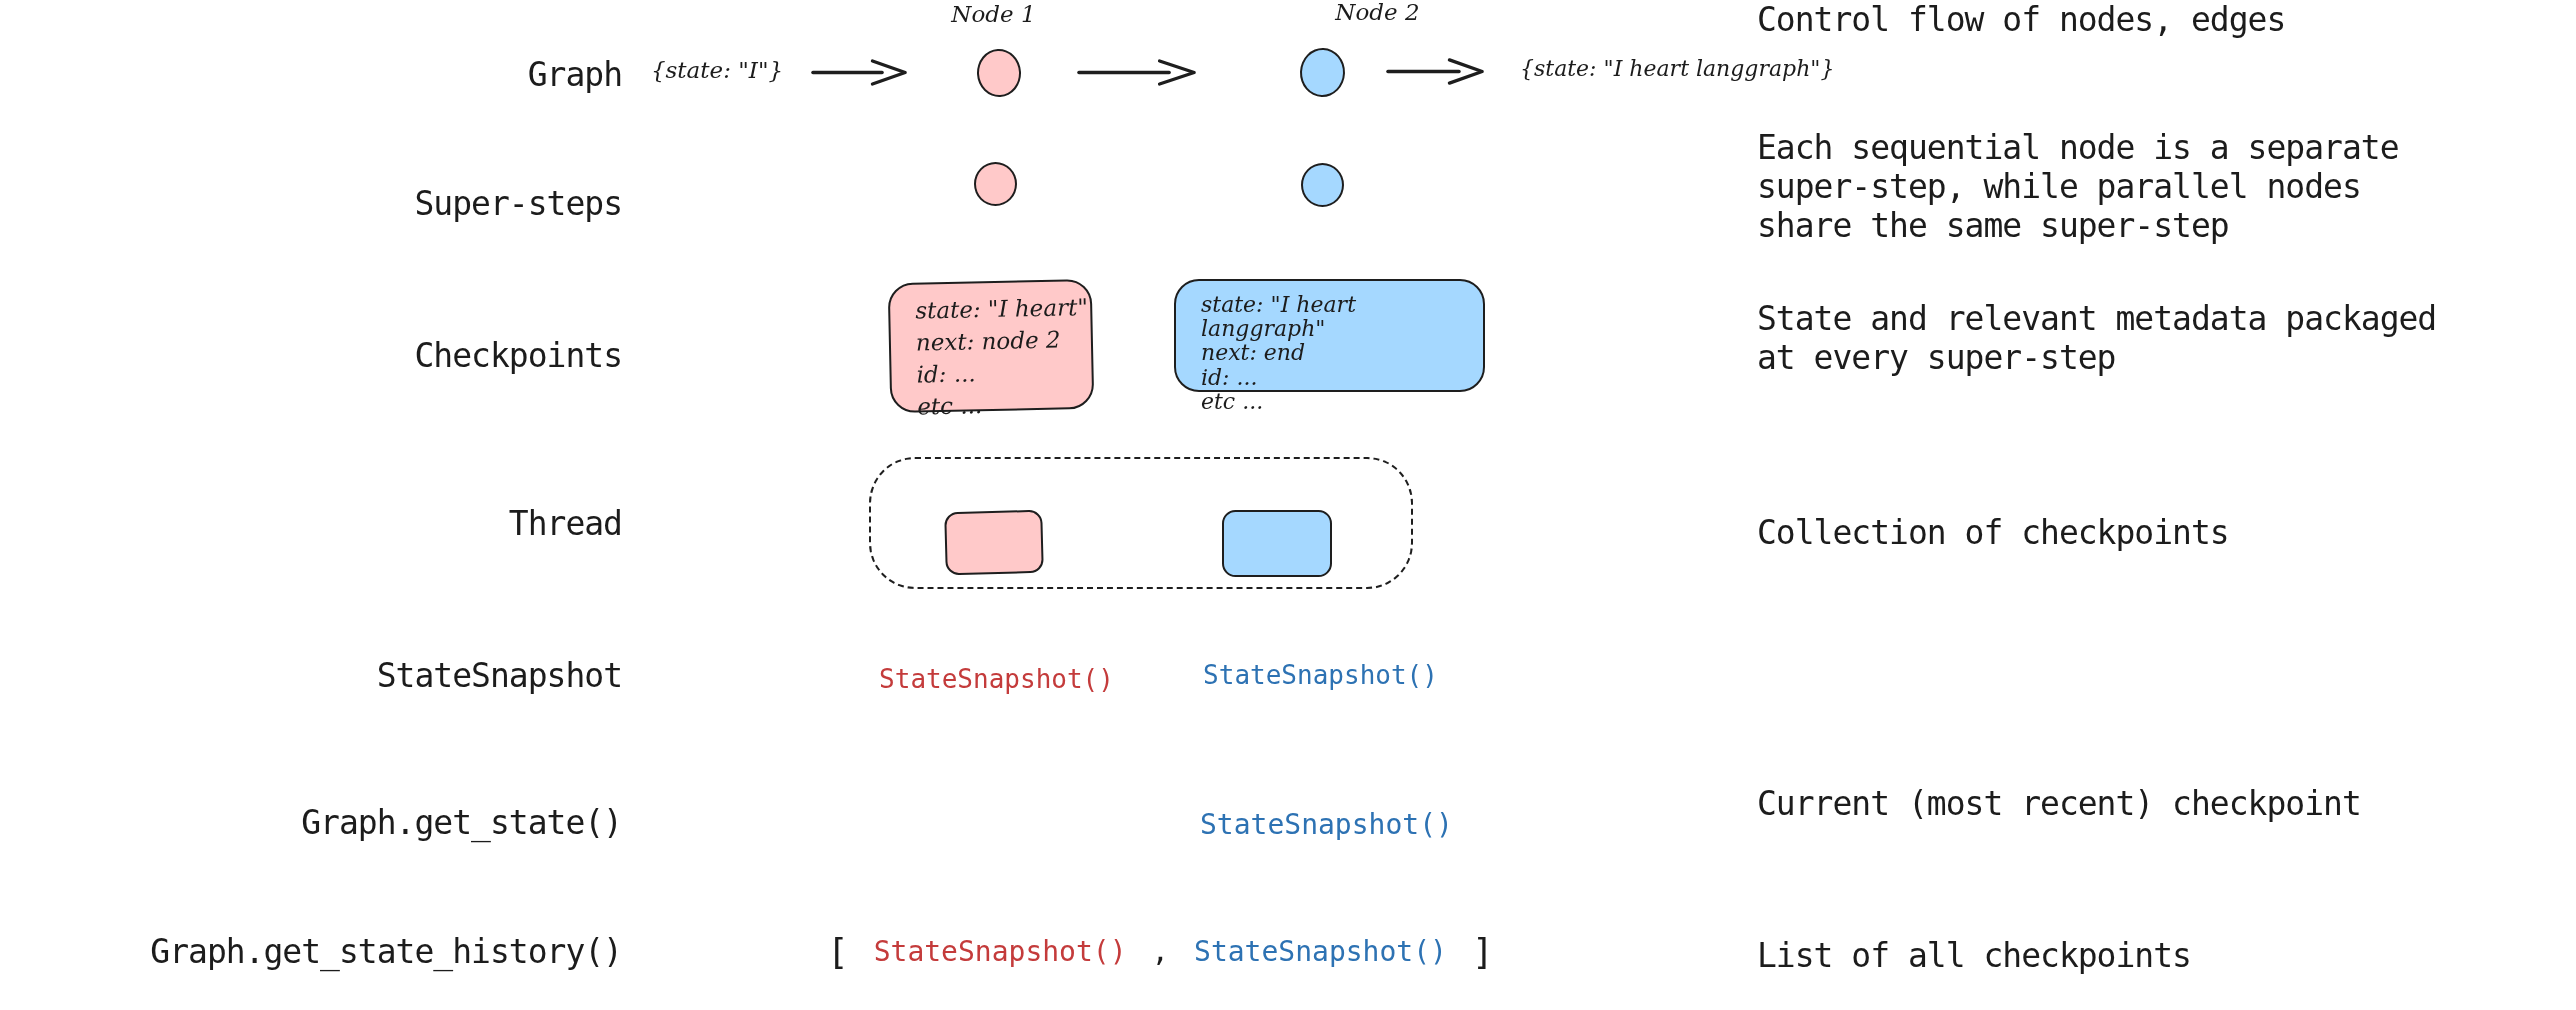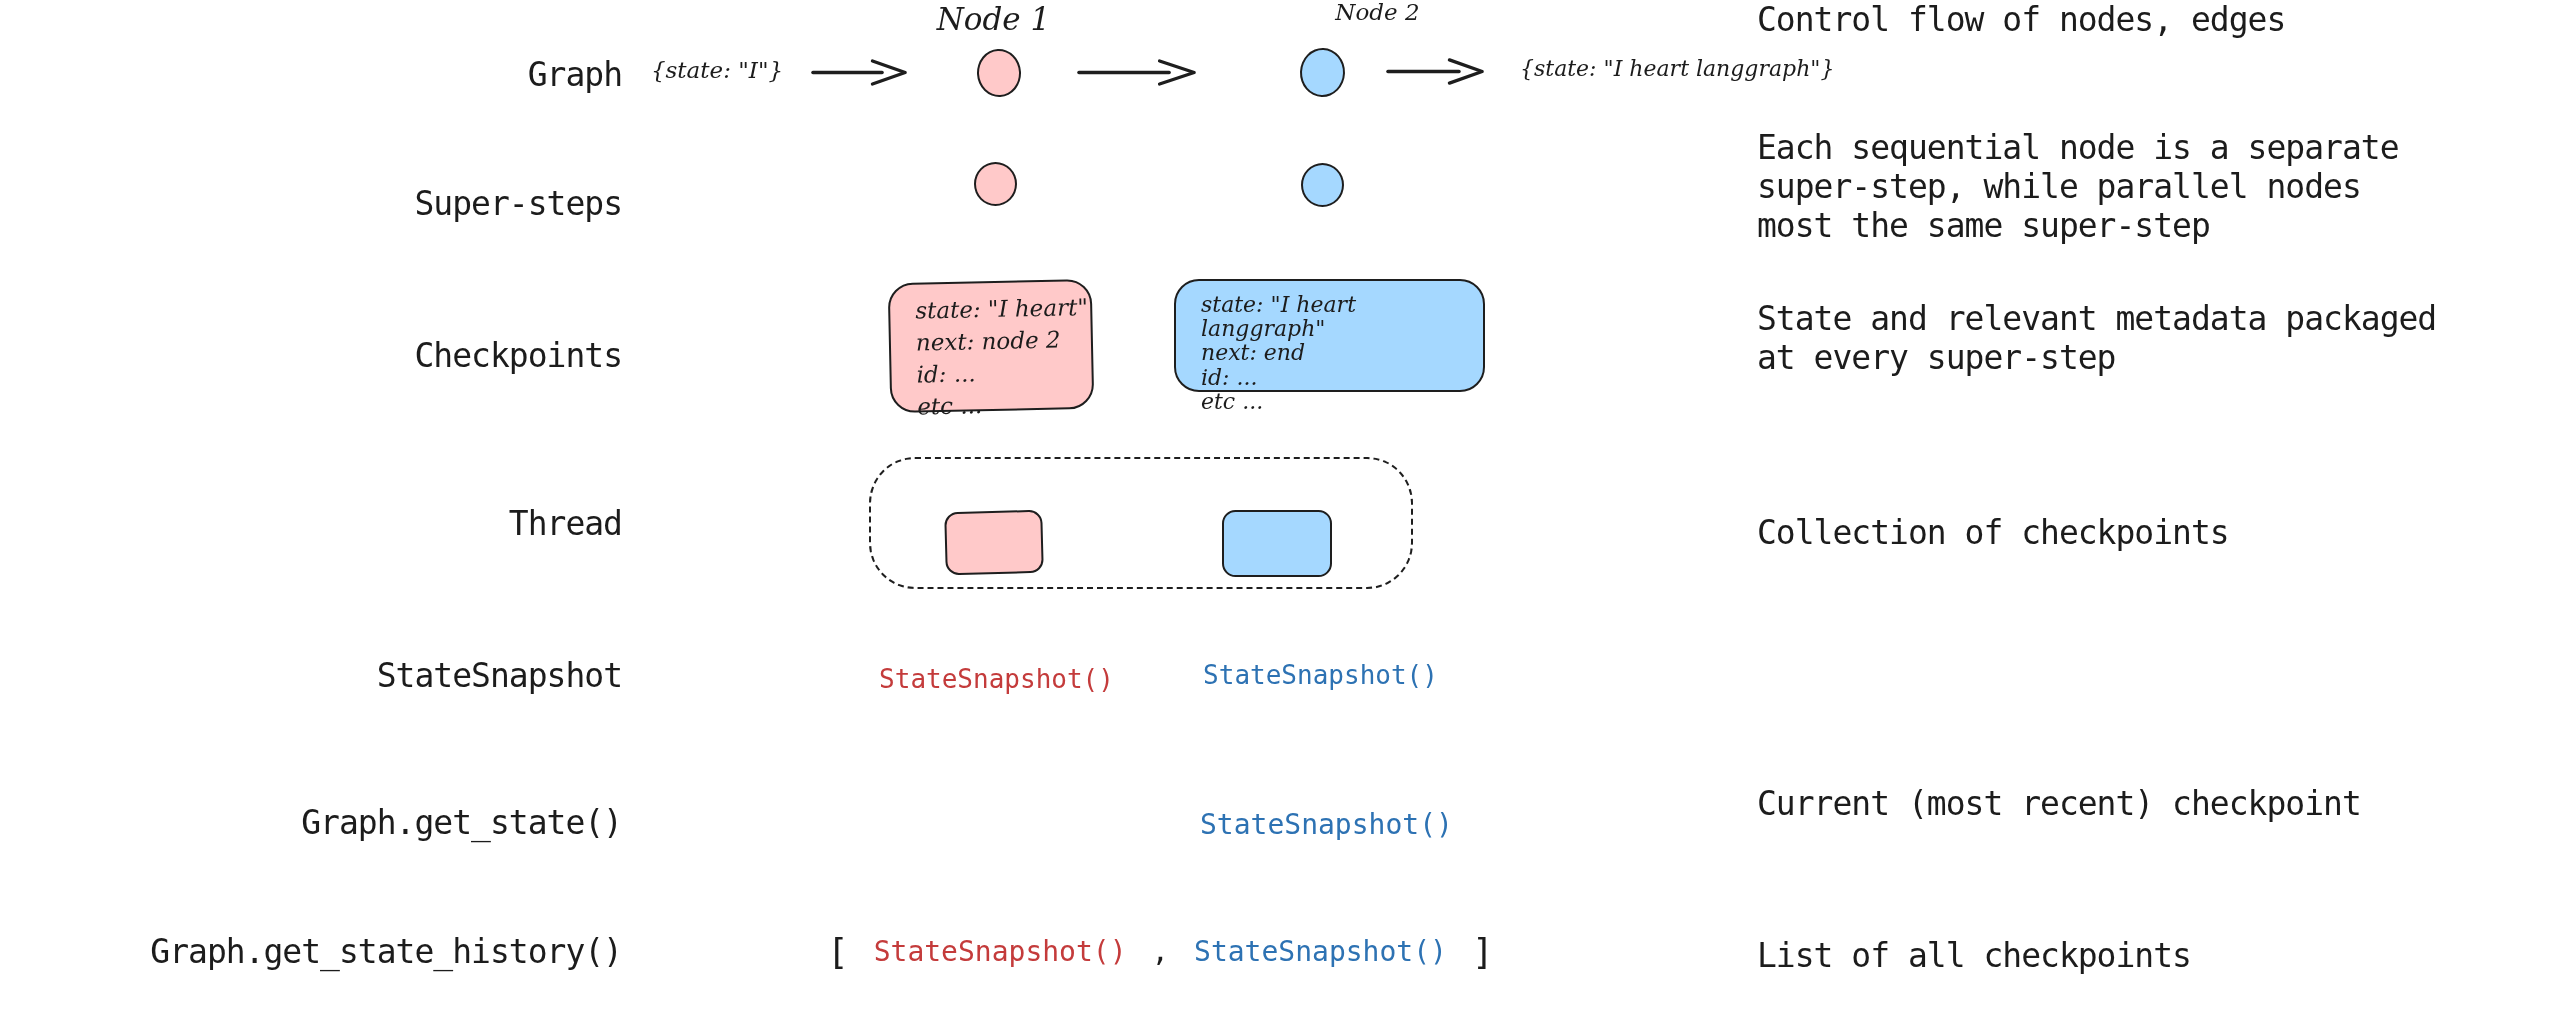--- a/index.html
+++ b/index.html
@@ -23,21 +23,21 @@
 
   
   #lbl-graph { top:55px; }
   #state-in  { left:645px; top:57px; width:144px; font-size:23px; }
   #arrow1    { left:811px; top:58px; }
   #node1     { left:977px; top:49px; width:44px; height:48px; transform:rotate(-3deg); }
   #arrow2    { left:1077px; top:58px; }
   #node2     { left:1300px; top:48px; width:45px; height:49px; transform:rotate(2deg); }
   #arrow3    { left:1386px; top:57px; }
   #state-out { left:1520px; top:56px; width:278px; font-size:22px; }
-  #node1-label { left:917px; top:1px; width:153px; font-size:31px; }
+  #node1-label { left:917px; top:1px; width:153px; font-size:23px; }
   #node2-label { left:1301px; top:-1px; width:153px; font-size:23px; }
 
   
   #lbl-supersteps { top:184px; }
   #ss-pink { left:974px; top:162px; width:43px; height:44px; }
   #ss-blue { left:1301px; top:163px; width:43px; height:44px; }
   #desc-supersteps { top:128px; }
 
   
   #lbl-checkpoints { top:336px; }
@@ -111,21 +111,21 @@
   <div class="abs hand center" id="state-out">{state: "I heart langgraph"}</div>
 
   <div class="abs desc" id="desc-graph">Control flow of nodes, edges</div>
 
   <div class="abs rowlabel" id="lbl-supersteps">Super-steps</div>
   <div class="shape ellipse pink" id="ss-pink"></div>
   <div class="shape ellipse blue" id="ss-blue"></div>
   <div class="abs desc" id="desc-supersteps">
     <div>Each sequential node is a separate</div>
     <div>super-step, while parallel nodes</div>
-    <div>most the same super-step</div>
+    <div>share the same super-step</div>
   </div>
 
   <div class="abs rowlabel" id="lbl-checkpoints">Checkpoints</div>
   <div class="shape card pink hand" id="card-pink">
     <div>state: "I heart"</div>
     <div>next: node 2</div>
     <div>id: ...</div>
     <div>etc ...</div>
   </div>
   <div class="shape card blue hand" id="card-blue">

